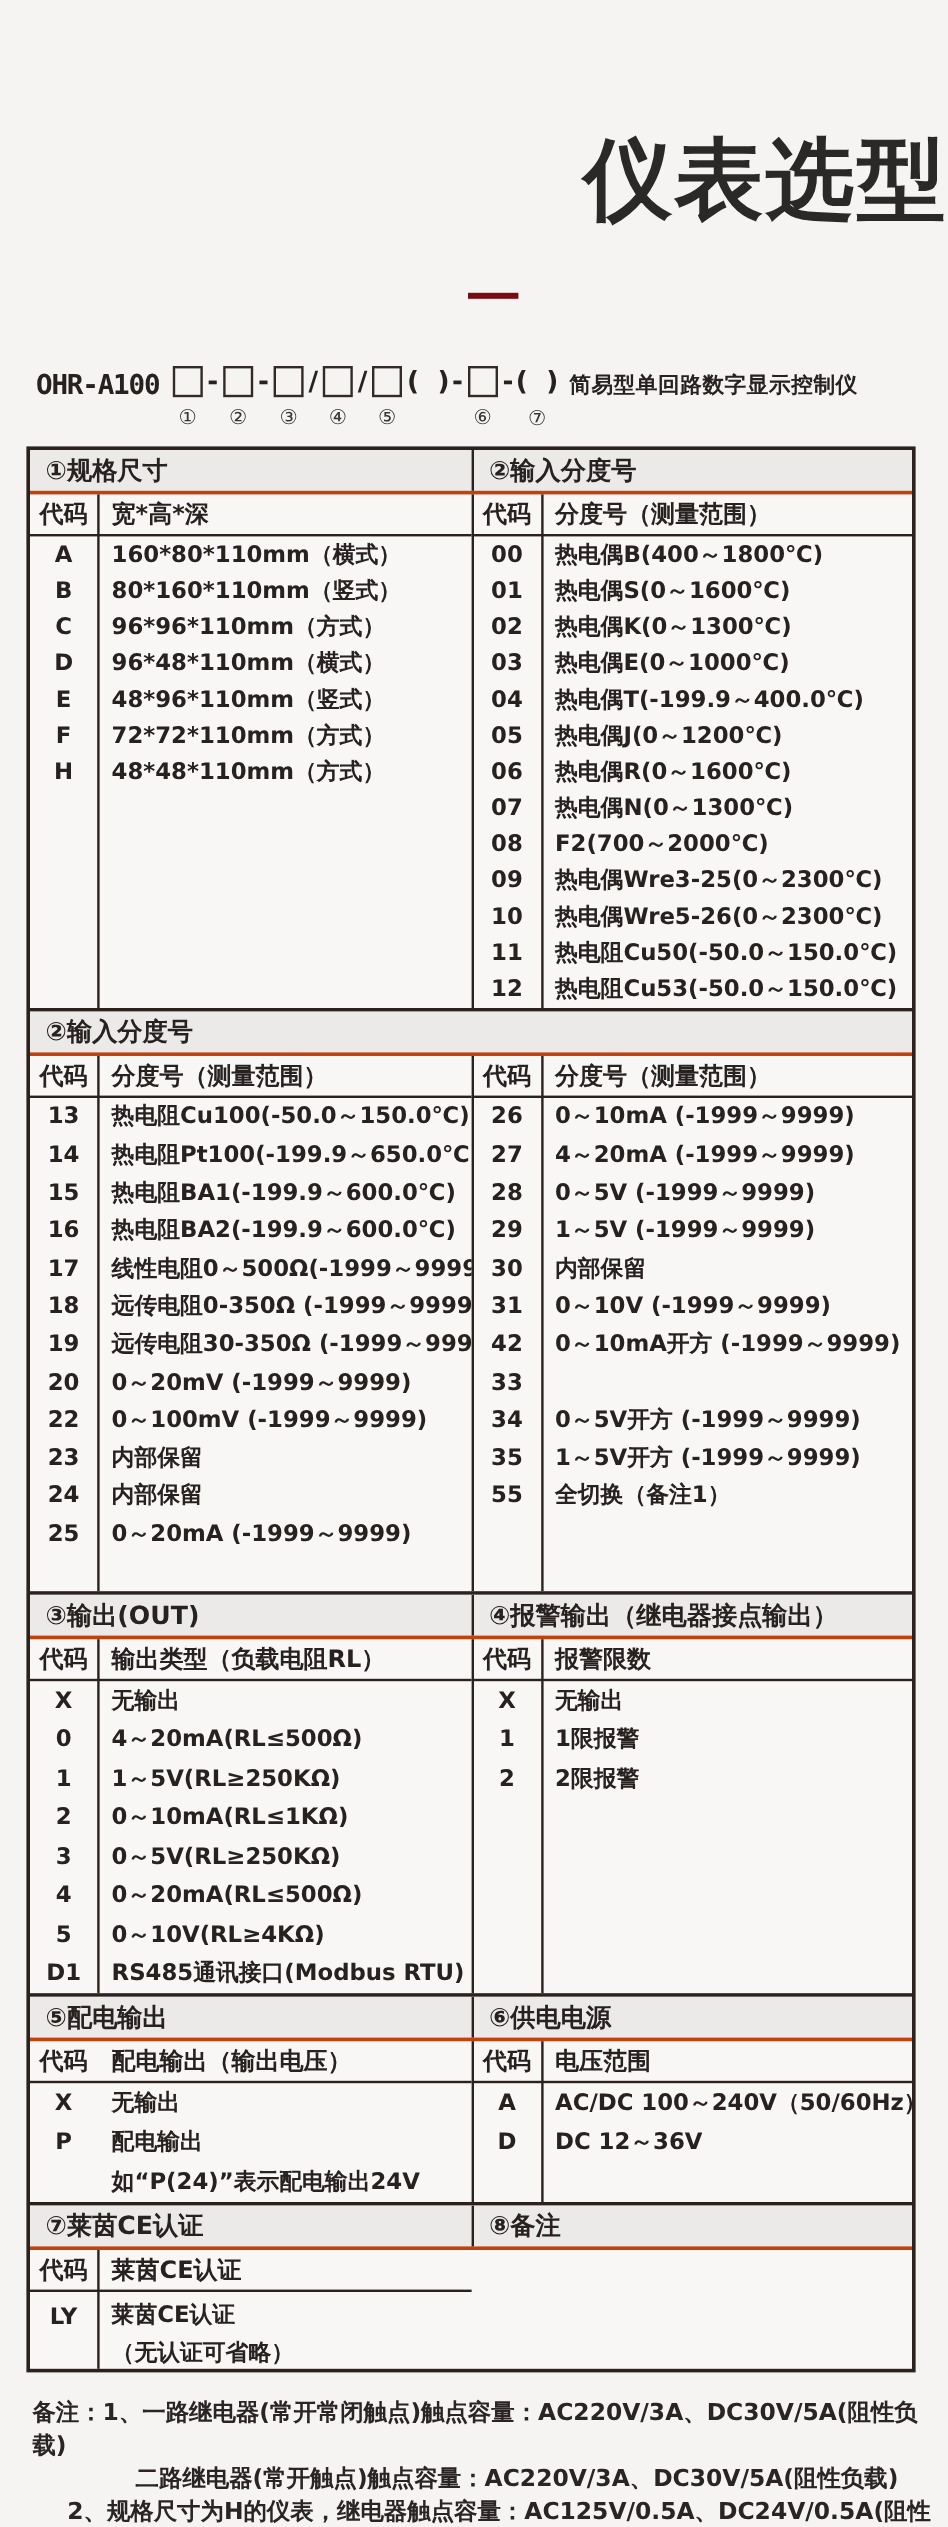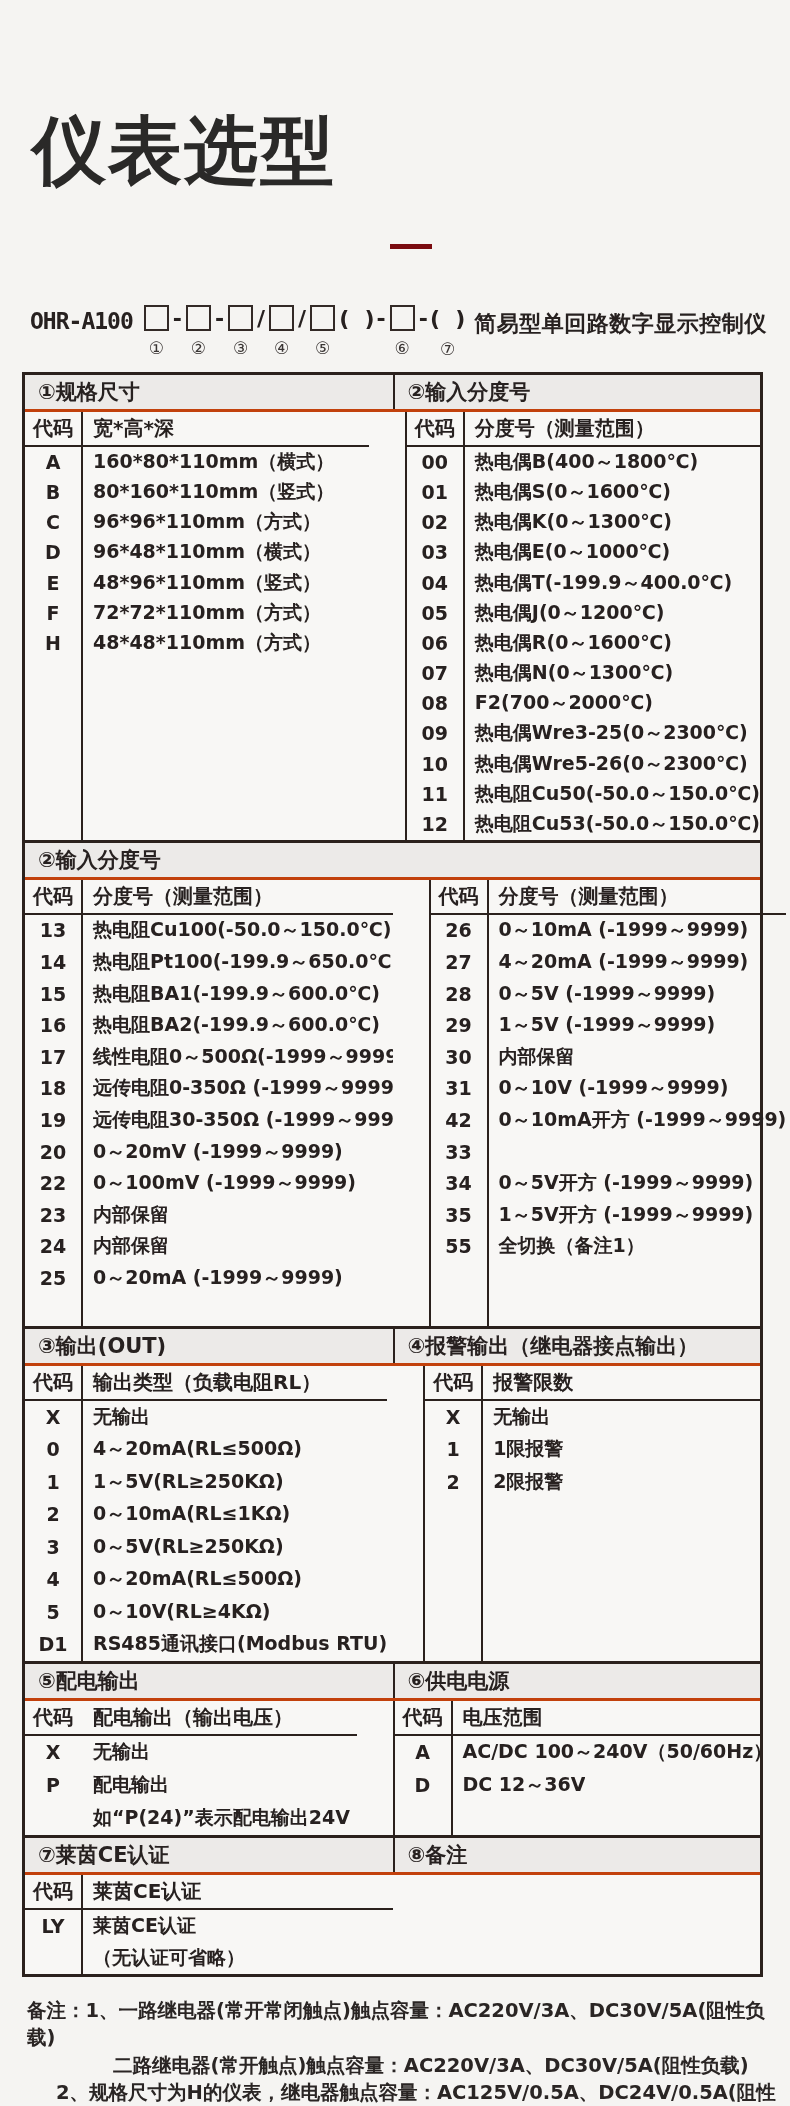--- a/index.html
+++ b/index.html
@@ -4,74 +4,74 @@
 <style>
   html,body{margin:0;padding:0;}
   body{
     width:790px;height:2106px;
     background:#f5f4f2;
     font-family:"DejaVu Sans", sans-serif;
     color:#272120;
     overflow:hidden;
   }
   
-  .hero{padding-top:112px;text-align:left;padding-left:32px;}
+  .hero{padding-top:112px;text-align:right;padding-left:32px;}
   .hero h1{
     margin:0;font-size:74px;line-height:1.05;font-weight:900;
     color:#2a2928;letter-spacing:2px;
   }
   .hero .dash{width:42px;height:5px;margin:54px auto 0;background:#7a0b10;}
   
   .model{margin:56px 0 0 30px;display:flex;align-items:flex-start;}
   .model .prefix{
     font-family:"DejaVu Sans Mono", monospace;
     font-size:23px;font-weight:700;padding-top:3px;letter-spacing:-1px;
   }
   .parts{display:flex;align-items:flex-start;margin-left:8px;}
   .munit{display:inline-block;text-align:center;margin:0 1px;}
   .msym{display:block;font-size:22px;font-weight:700;line-height:27px;white-space:pre;}
   .k-box .msym{
     width:21px;height:22px;line-height:22px;
     border:2.5px solid #332a27;color:transparent;
     box-sizing:content-box;margin:0 2px;
   }
   .mcirc{display:block;font-size:17px;line-height:18px;margin-top:8px;height:18px;color:#3a3534;}
-  .model .suffix{font-size:22px;font-weight:700;margin-left:8px;padding-top:4px;letter-spacing:0.5px;}
+  .model .suffix{font-size:18px;font-weight:700;margin-left:8px;padding-top:4px;letter-spacing:0.5px;}
   
   .seltable{
     width:741px;margin:14px 0 0 22px;
     border:3px solid #2b211d;background:#f8f7f5;
     box-sizing:border-box;
   }
   .tgroup{border-top:3px solid #2b211d;}
   .tgroup:first-child{border-top:none;}
   .gheader{display:flex;background:#eceae8;border-bottom:3px solid #c2410c;}
   .gheader .hcell{
     height:34px;display:flex;align-items:center;
     font-size:21px;font-weight:700;padding-left:13px;box-sizing:border-box;
   }
   .gheader .hcell.lf{width:50%;}
   .gheader .hcell.rt{width:50%;border-left:2px solid #2b211d;}
   .gheader .hcell.full{width:100%;}
-  .gbody{display:flex;gap:36px;}
+  .gbody{display:flex;}
   .panel{width:50%;position:relative;box-sizing:border-box;}
   .panel.right{border-left:2px solid #2b211d;}
   .colhdr{
     display:flex;align-items:center;height:33px;
     border-bottom:2px solid #2b211d;font-size:20px;font-weight:700;
   }
   .tcode{width:56px;text-align:center;flex:none;}
   .tlabel{padding-left:12px;white-space:nowrap;overflow:hidden;}
   .vline{position:absolute;left:56px;top:0;bottom:0;border-left:2px solid #2b211d;}
   .trow{display:flex;align-items:center;font-size:19px;font-weight:600;}
   .g1 .pbody{height:393px;} .g1 .trow{height:30.2px;}
   .g2 .pbody{height:411px;} .g2 .trow{height:31.6px;}
   .g3 .pbody{height:260px;} .g3 .trow{height:32.5px;}
   .g4 .pbody{height:99px;}  .g4 .trow{height:33px;}
-  .g5 .pbody{height:64px;}  .g5 .trow{height:32px;}
+  .g5 .pbody{height:64px;}  .g5 .trow{height:32px;align-items:flex-end;}
   .remarkbody{height:97px;padding:6px 0 0 13px;font-size:20px;font-weight:700;box-sizing:border-box;}
   
   .notes{margin-top:20px;font-size:19.5px;font-weight:600;color:#2a2524;line-height:27.5px;}
   .notes .n1{padding-left:27px;}
   .notes .n2{padding-left:113px;}
   .notes .n3{padding-left:56px;}
 </style>
 </head>
 <body>
 

